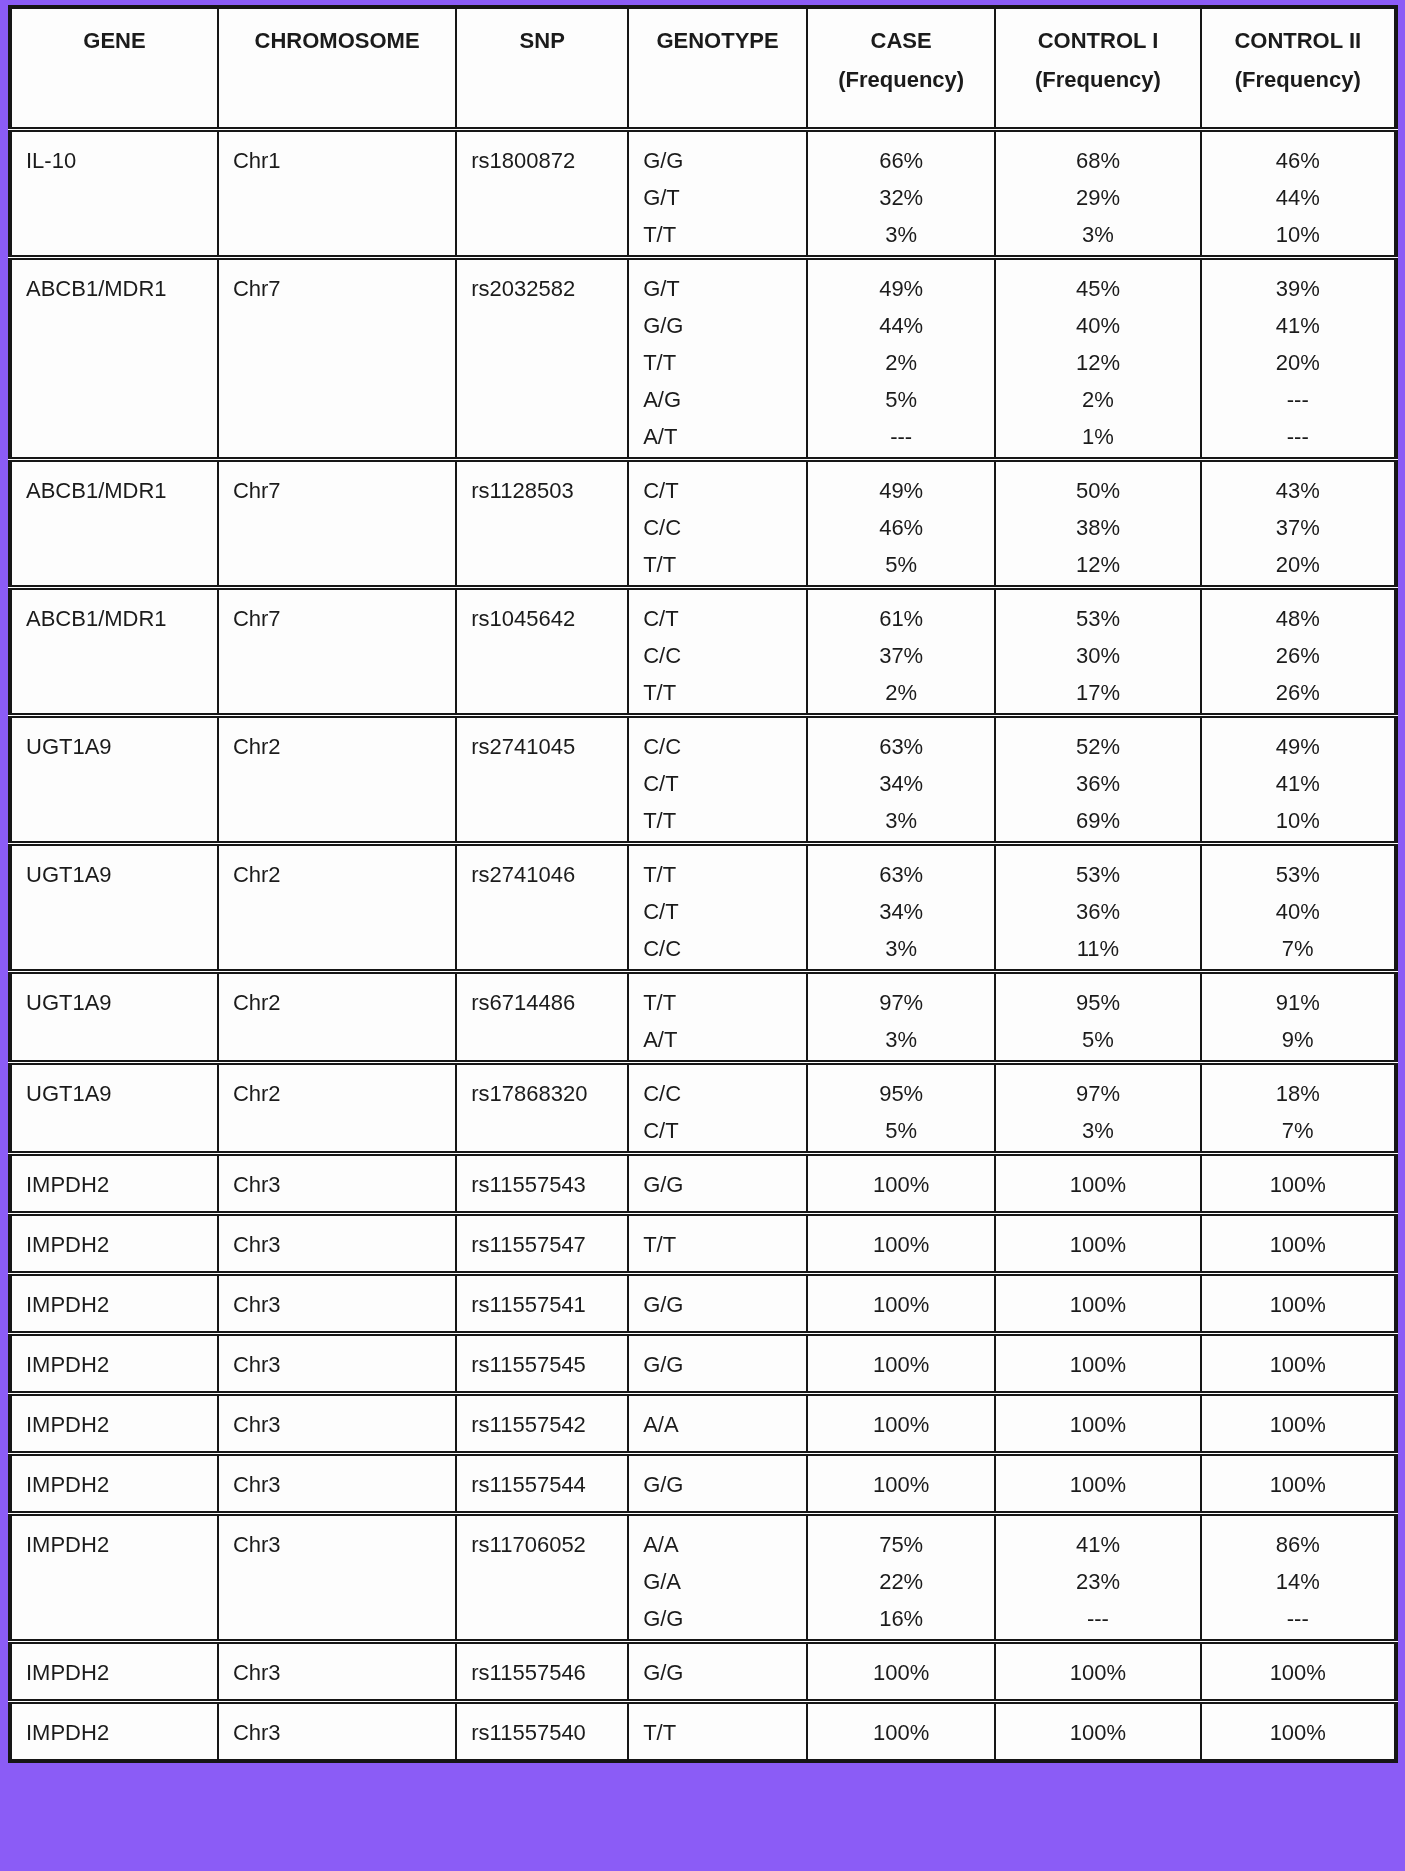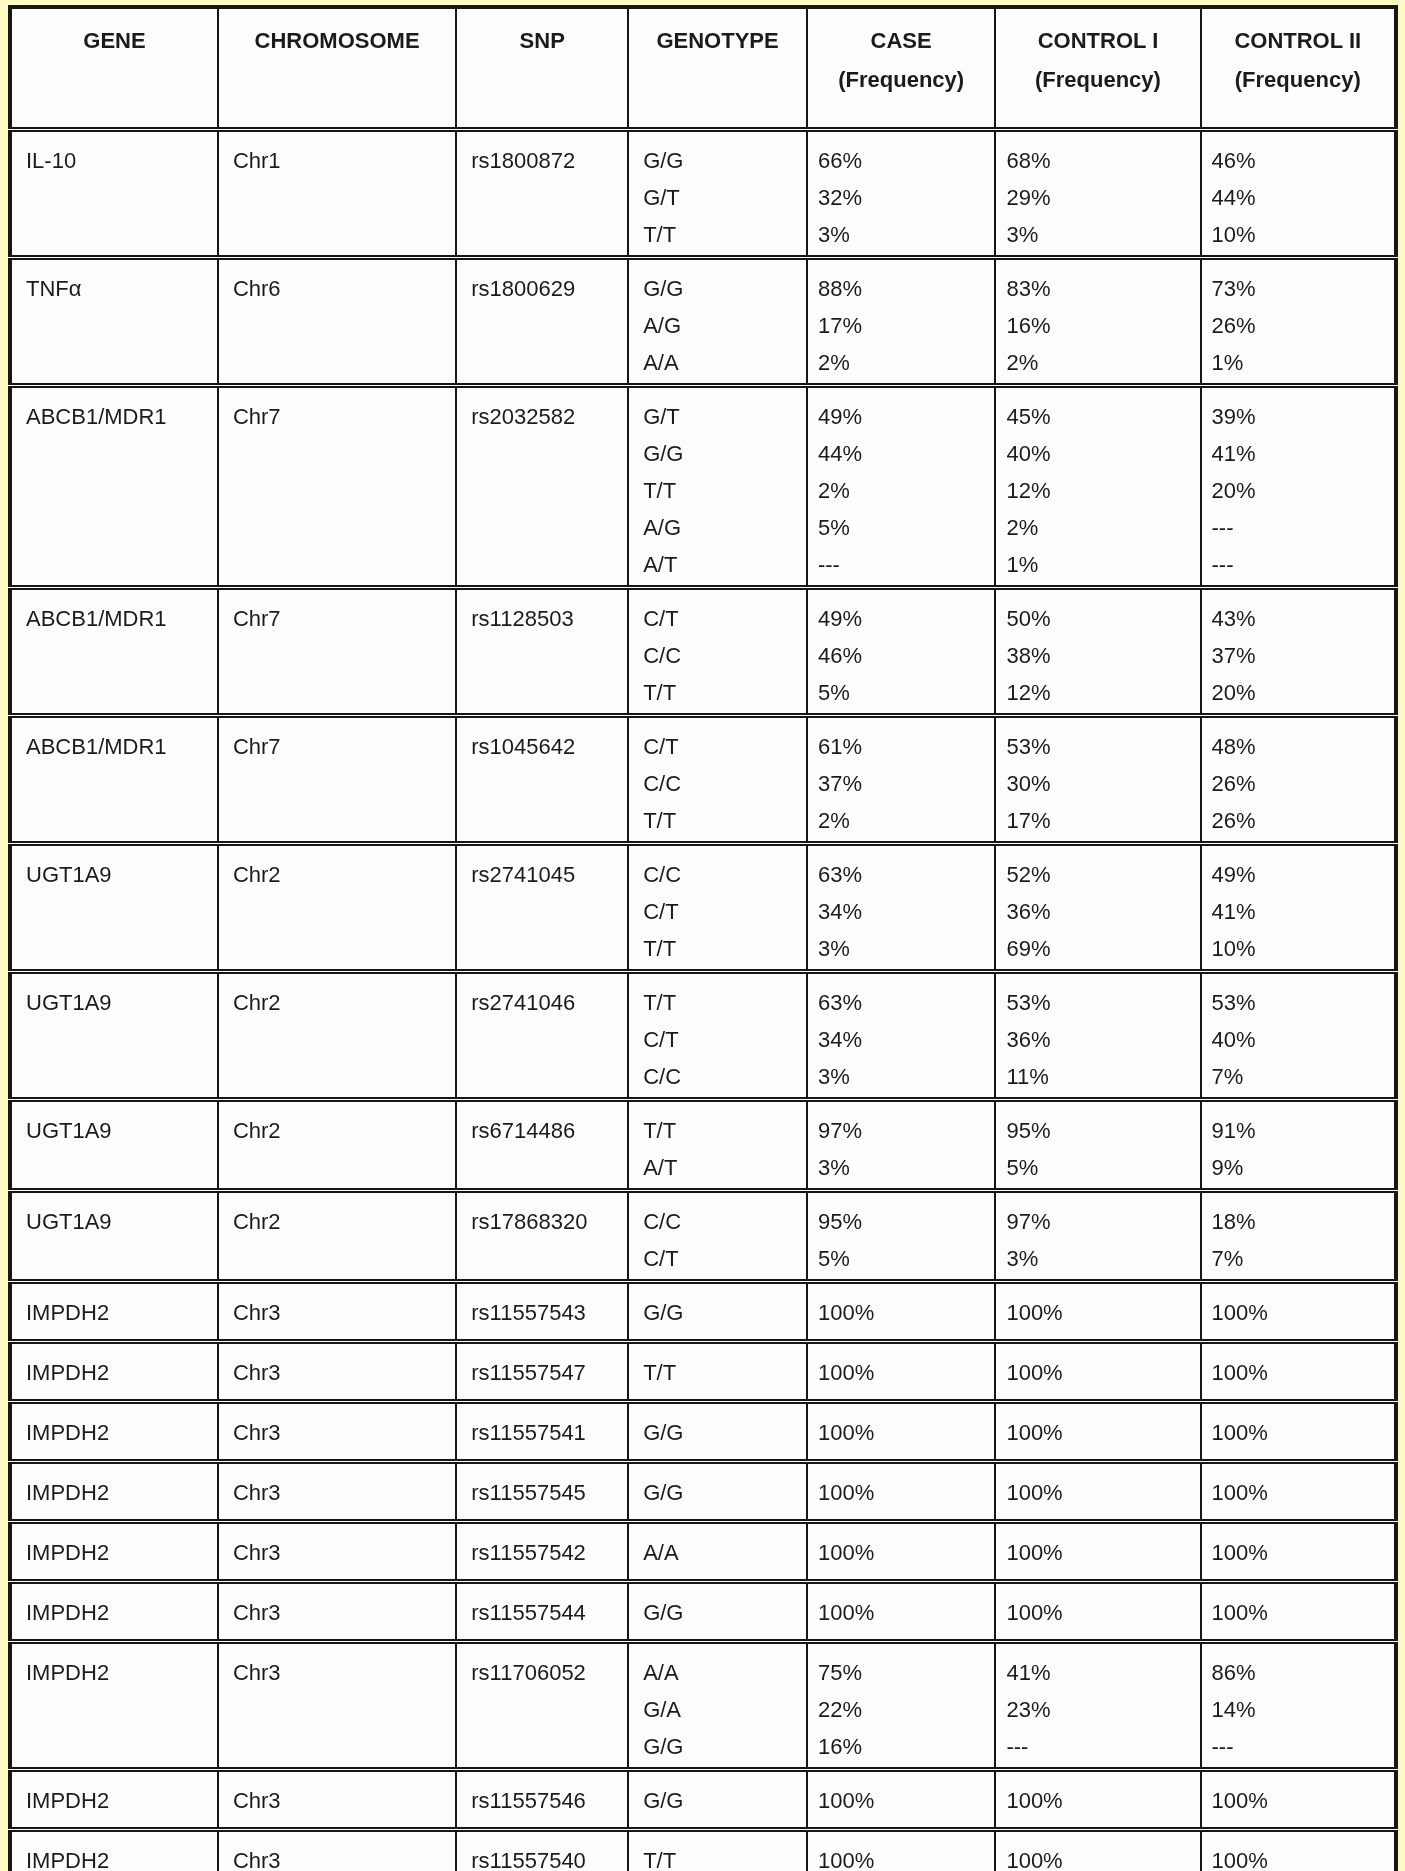--- a/index.html
+++ b/index.html
@@ -5,21 +5,21 @@
   * { box-sizing: border-box; }
   html, body {
     margin: 0;
     padding: 0;
     background: #ffffff;
     font-family: "Liberation Sans", sans-serif;
   }
   .page {
     width: 1405px;
     height: 1871px;
-    background: #fef9c3;
+    background: #8b5cf6;
     padding: 5px 7px 0 8px;
   }
   table.geno-table {
     width: 100%;
     border-collapse: collapse;
     table-layout: fixed;
     border: 4px solid #161616;
     background: #fdfdfd;
     color: #1b1b1b;
   }
@@ -45,21 +45,21 @@
     font-size: 22px;
     line-height: 37px;
     border-left: 2px solid #161616;
     border-right: 2px solid #161616;
     border-bottom: 5px double #161616;
     white-space: pre-line;
     overflow: hidden;
   }
   tbody tr:last-child td { border-bottom: none; }
   td.c-left { text-align: left; padding-left: 14px; }
-  td.c-center { text-align: left; }
+  td.c-center { text-align: center; }
 </style>
 </head>
 <body>
 
 <div class="page">
   <table class="geno-table">
     <colgroup>
       <col style="width:15.0%">
       <col style="width:17.2%">
       <col style="width:12.4%">
@@ -112,37 +112,20 @@
 32%
 3%</td>
     <td class="c-center">68%
 29%
 3%</td>
     <td class="c-center">46%
 44%
 10%</td>
   </tr>
 
-  <tr>
-    <td class="c-left">TNFα</td>
-    <td class="c-left">Chr6</td>
-    <td class="c-left">rs1800629</td>
-    <td class="c-left">G/G
-A/G
-A/A</td>
-    <td class="c-center">88%
-17%
-2%</td>
-    <td class="c-center">83%
-16%
-2%</td>
-    <td class="c-center">73%
-26%
-1%</td>
-  </tr>
 
   <tr>
     <td class="c-left">ABCB1/MDR1</td>
     <td class="c-left">Chr7</td>
     <td class="c-left">rs2032582</td>
     <td class="c-left">G/T
 G/G
 T/T
 A/G
 A/T</td>

